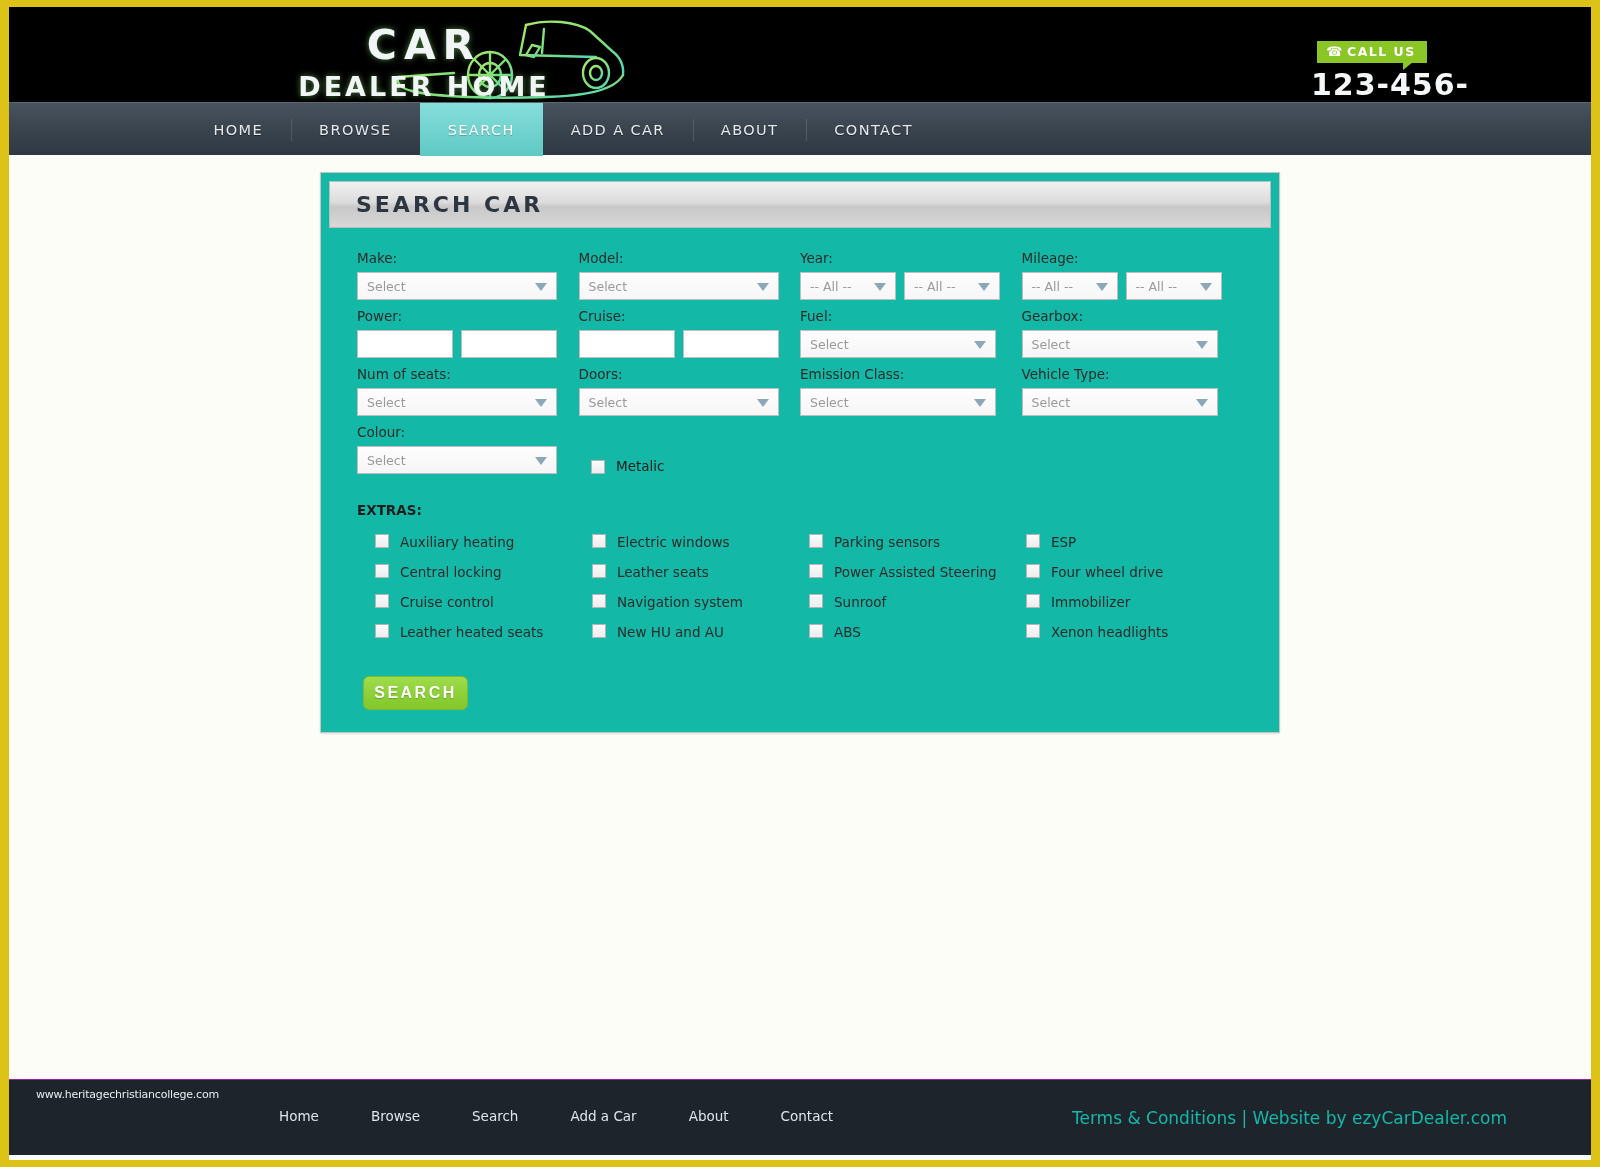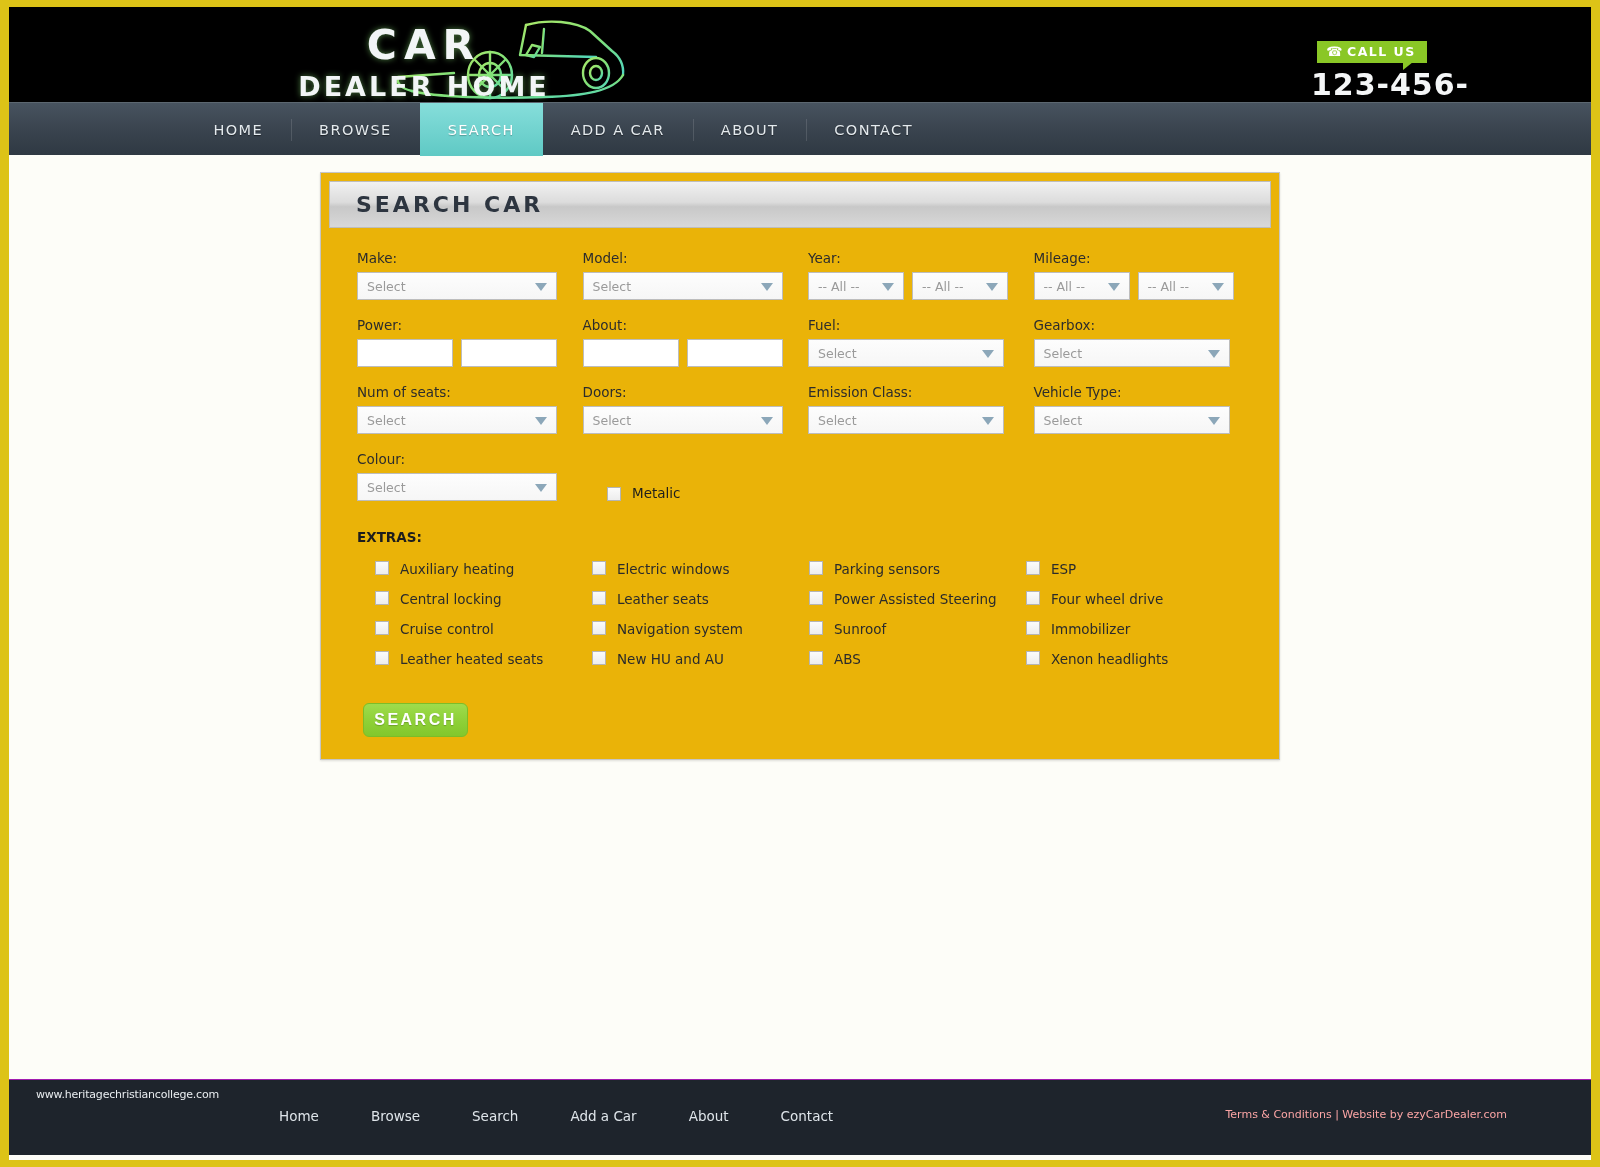--- a/index.html
+++ b/index.html
@@ -129,42 +129,42 @@
 
   
   .content {
     background: #fdfdf8;
     padding-top: 17px;
     height: 924px;
   }
   .panel {
     width: 960px;
     margin: 0 auto;
-    background: #eab308;
+    background: #14b8a6;
     border: 1px solid #c6c6c6;
     box-shadow: 0 1px 2px rgba(0,0,0,.12);
     padding: 8px 8px 22px 8px;
   }
   .panel-head {
     background: linear-gradient(to bottom, #f1f1f1 0%, #dcdcdc 45%, #c8c8c8 55%, #d8d8d8 100%);
     border: 1px solid #bdbdbd;
     height: 47px;
     display: flex; align-items: center;
     padding-left: 26px;
   }
   .panel-title {
     font-size: 22px;
     font-weight: bold;
     color: #2d3540;
     letter-spacing: 3px;
   }
   .panel-body { padding: 22px 28px 0 28px; }
 
   
-  .frow { display: flex; margin-bottom: 17px; gap: 16px; }
+  .frow { display: flex; margin-bottom: 8px; }
   .fcol { width: 234px; }
   .flabel {
     font-size: 13.5px;
     color: #2c2c2c;
     margin-bottom: 6px;
     display: block;
   }
   .fields { display: flex; gap: 8px; }
 
   .sel {
@@ -265,22 +265,22 @@
   }
   .footer-nav a {
     color: #dfe5ea;
     font-size: 13.5px;
     margin-right: 52px;
     text-decoration: none;
     cursor: pointer;
   }
   .footer-right {
     position: absolute; right: 84px; top: 28px;
-    color: #fca5a5;
-    font-size: 11px;
+    color: #14b8a6;
+    font-size: 17px;
   }
 </style>
 </head>
 <body>
 
 <div id="page-frame">
 
   <div class="header">
 
     <div class="logo">
@@ -389,21 +389,21 @@
             </div>
             <div class="frow">
               <div class="fcol">
                 <label class="flabel">Power:</label>
                 <div class="fields">
                   <input class="txt" type="text" style="">
                   <input class="txt" type="text" style="">
                 </div>
               </div>
               <div class="fcol">
-                <label class="flabel">About:</label>
+                <label class="flabel">Cruise:</label>
                 <div class="fields">
                   <input class="txt" type="text" style="">
                   <input class="txt" type="text" style="">
                 </div>
               </div>
               <div class="fcol">
                 <label class="flabel">Fuel:</label>
                 <div class="fields">
                   <div class="sel w-wide">
                     <span>Select</span>

